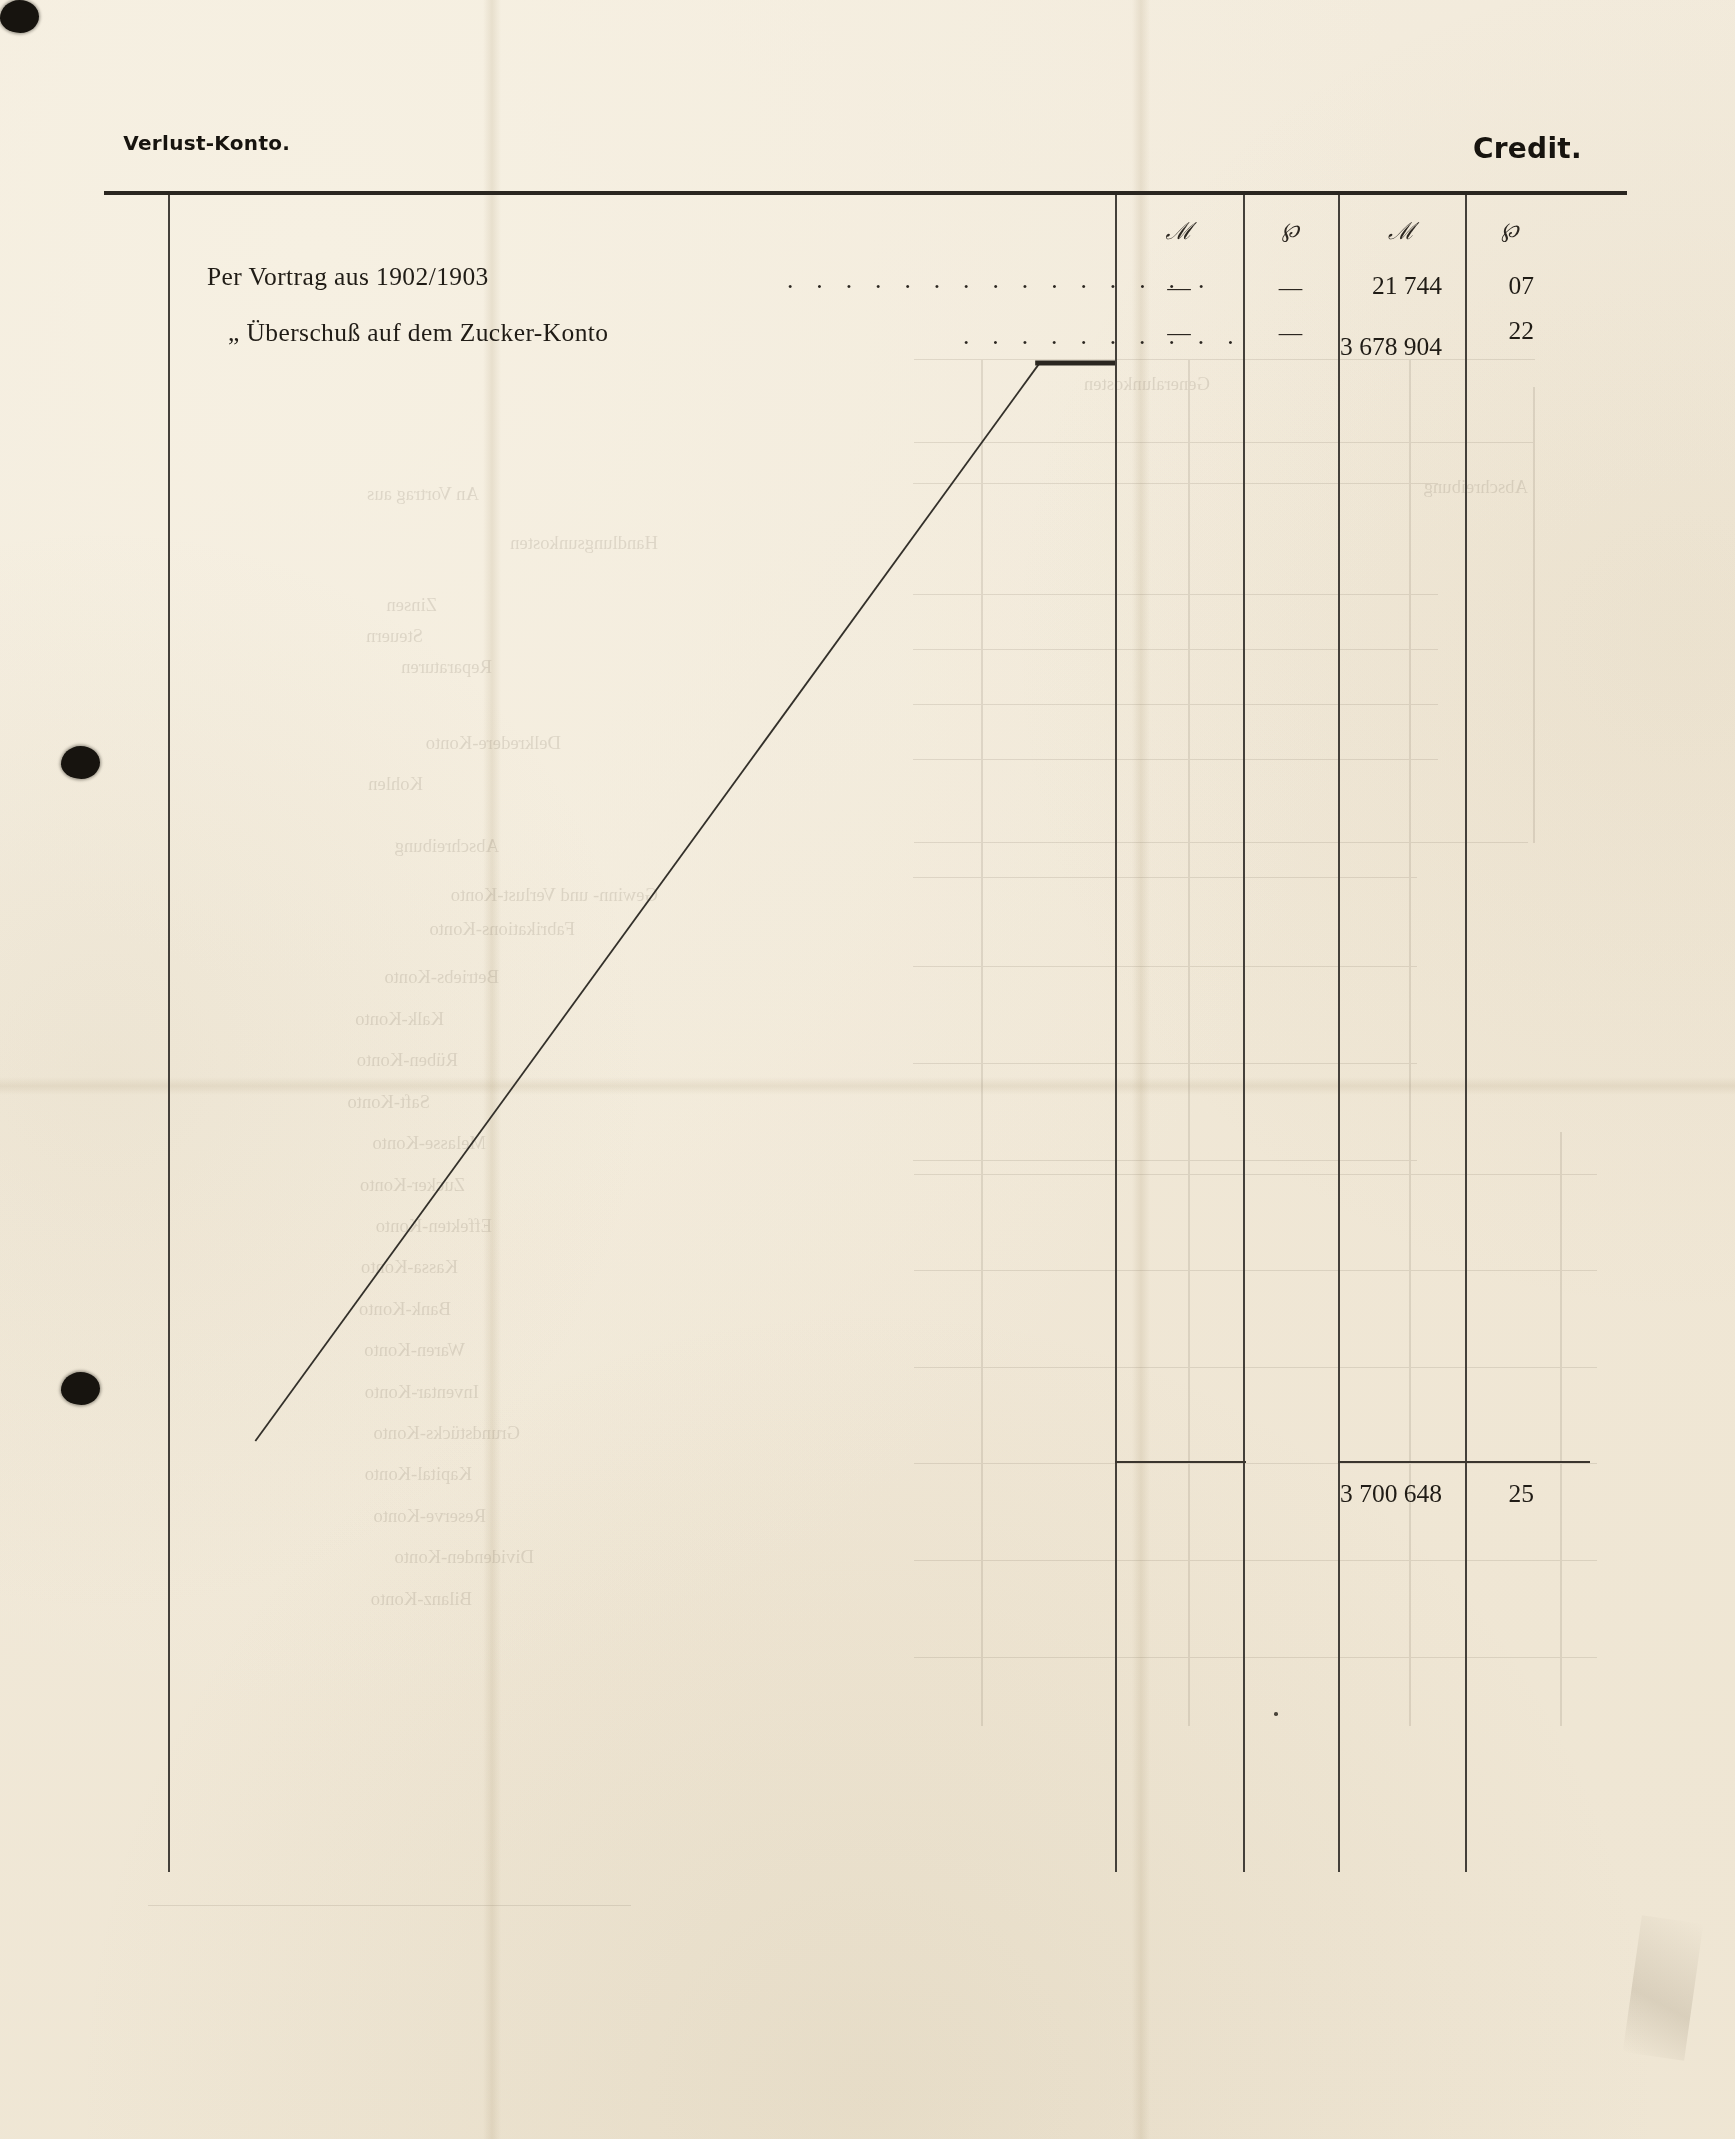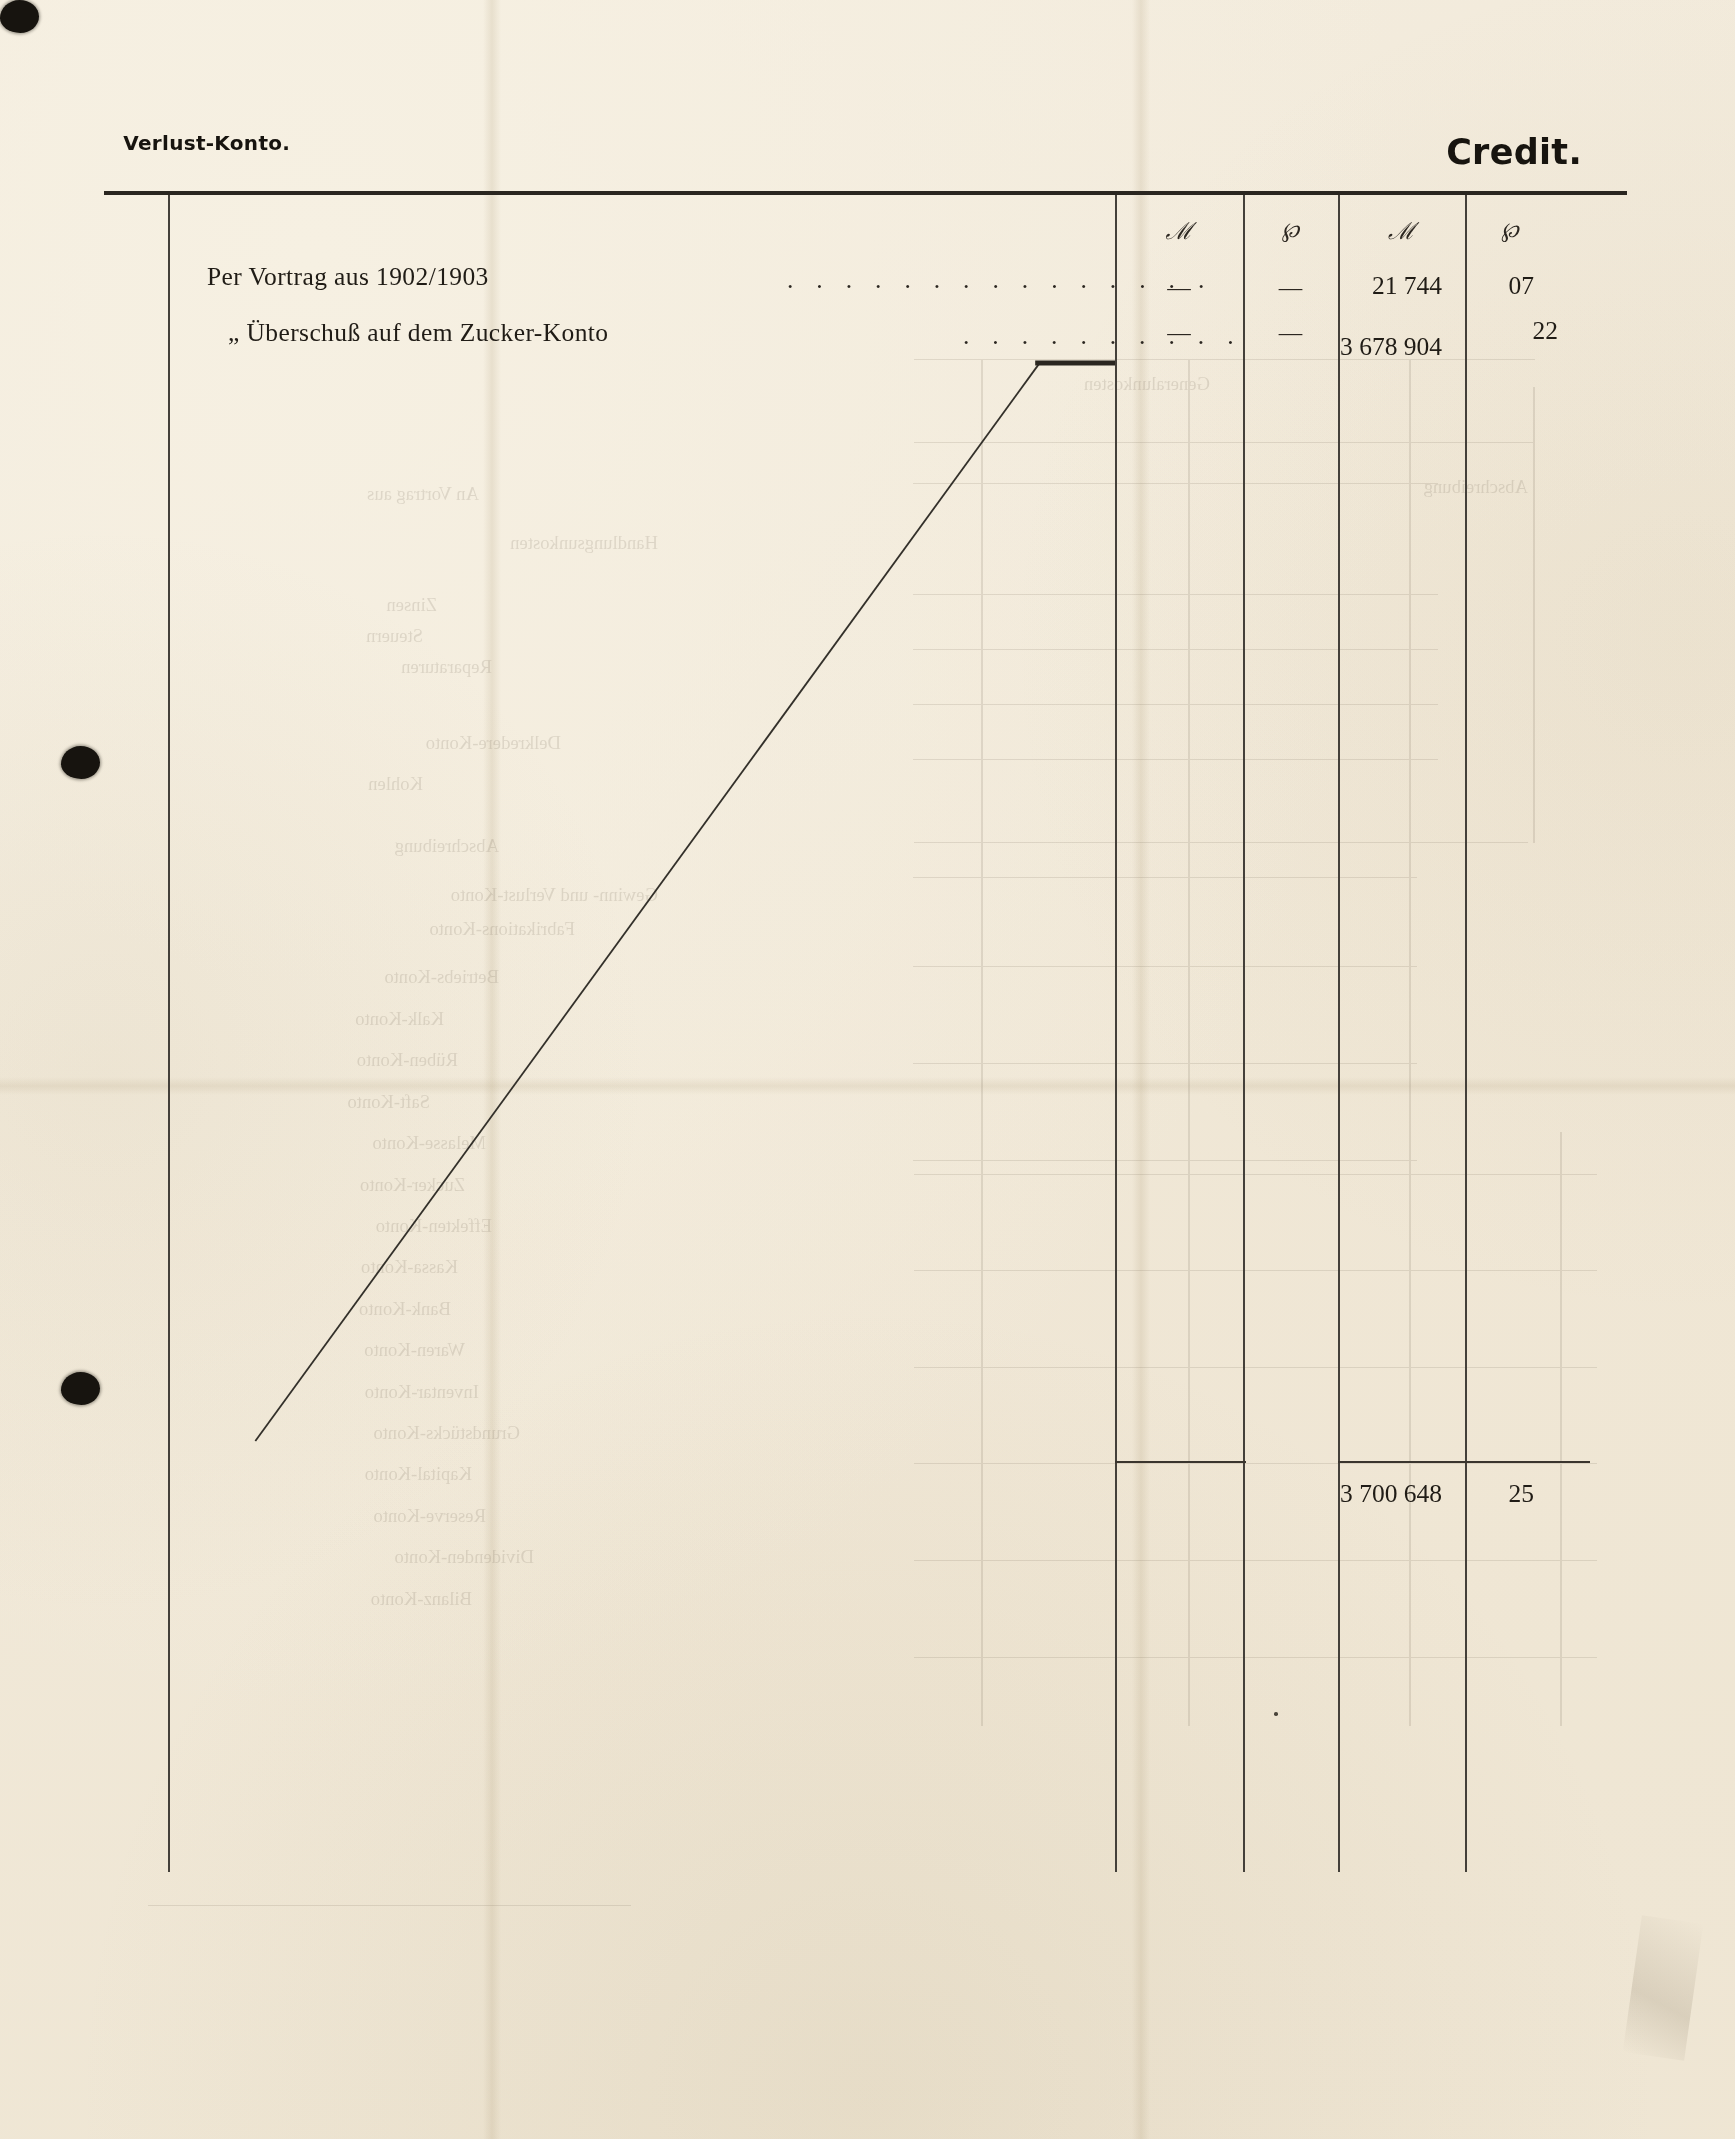--- a/index.html
+++ b/index.html
@@ -79,21 +79,21 @@
     font-size: 20px;
     letter-spacing: 0.3px;
     color: #17140f;
   }
   #hdr .right {
     position: absolute;
     right: 41px;
     top: 1.4px;
     font-family: "DejaVu Sans", sans-serif;
     font-weight: bold;
-    font-size: 35px;
+    font-size: 28px;
     letter-spacing: 0.3px;
     color: #17140f;
   }
   #hdrrule {
     position: absolute;
     left: 104px;
     top: 191px;
     width: 1523px;
     height: 3.5px;
     background: #2a2620;
@@ -304,21 +304,21 @@
   <div class="num" style="left:1338px; top:271px; width:104px;">21 744</div>
   <div class="num" style="left:1465px; top:271px; width:69px;">07</div>
 
   <div class="entry" style="left:228px; top:318px; width:897px;">
     <div class="lead">„  Überschuß auf dem Zucker-Konto</div>
     <div class="dots" style="left:735px; width:349px;">. . . . . . . . . .</div>
   </div>
   <div class="dash" style="left:1115px; top:319px; width:128px;">—</div>
   <div class="dash" style="left:1243px; top:319px; width:95px;">—</div>
   <div class="num" style="left:1338px; top:332px; width:104px;">3 678 904</div>
-  <div class="num" style="left:1465px; top:316px; width:69px;padding-left:24px;">22</div>
+  <div class="num" style="left:1465px; top:316px; width:69px;">22</div>
 
   <div class="num" style="left:1338px; top:1479px; width:104px;">3 700 648</div>
   <div class="num" style="left:1465px; top:1479px; width:69px;">25</div>
 
   <div style="position:absolute;left:1274px;top:1712px;width:3.5px;height:3.5px;background:#4a443a;border-radius:50%;"></div>
 
   <div class="smudge"></div>
 </div>
 
 

